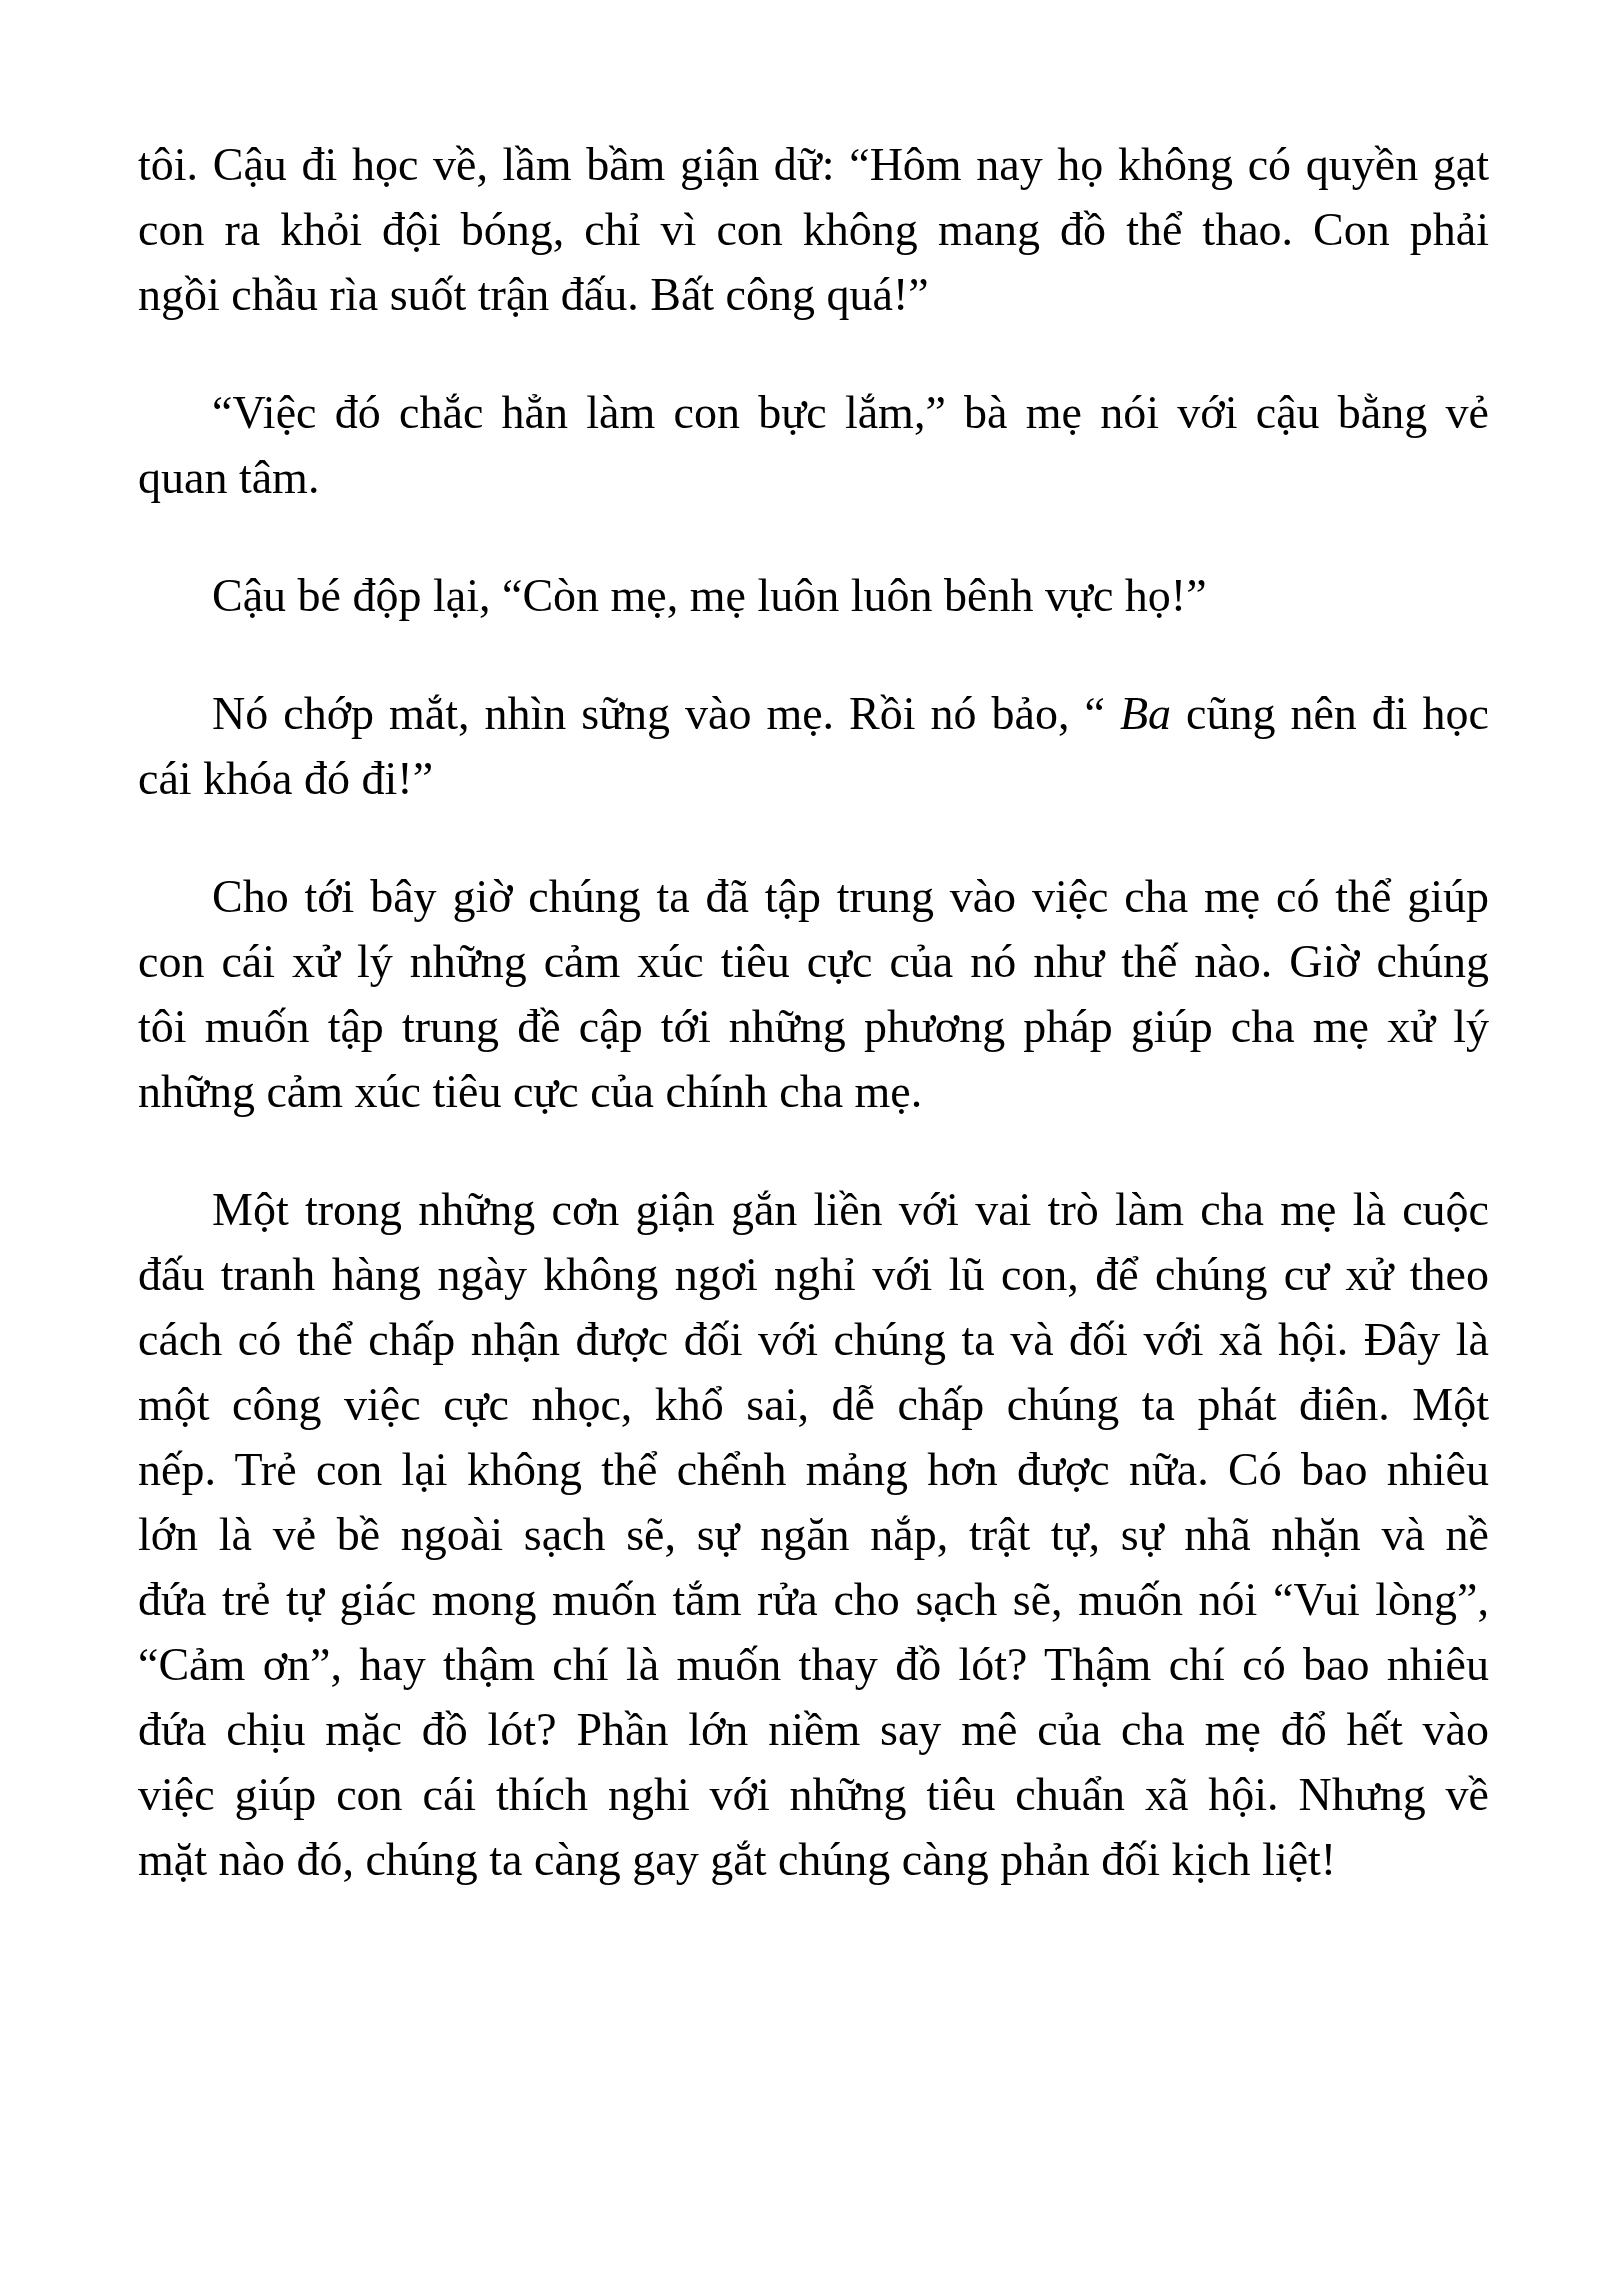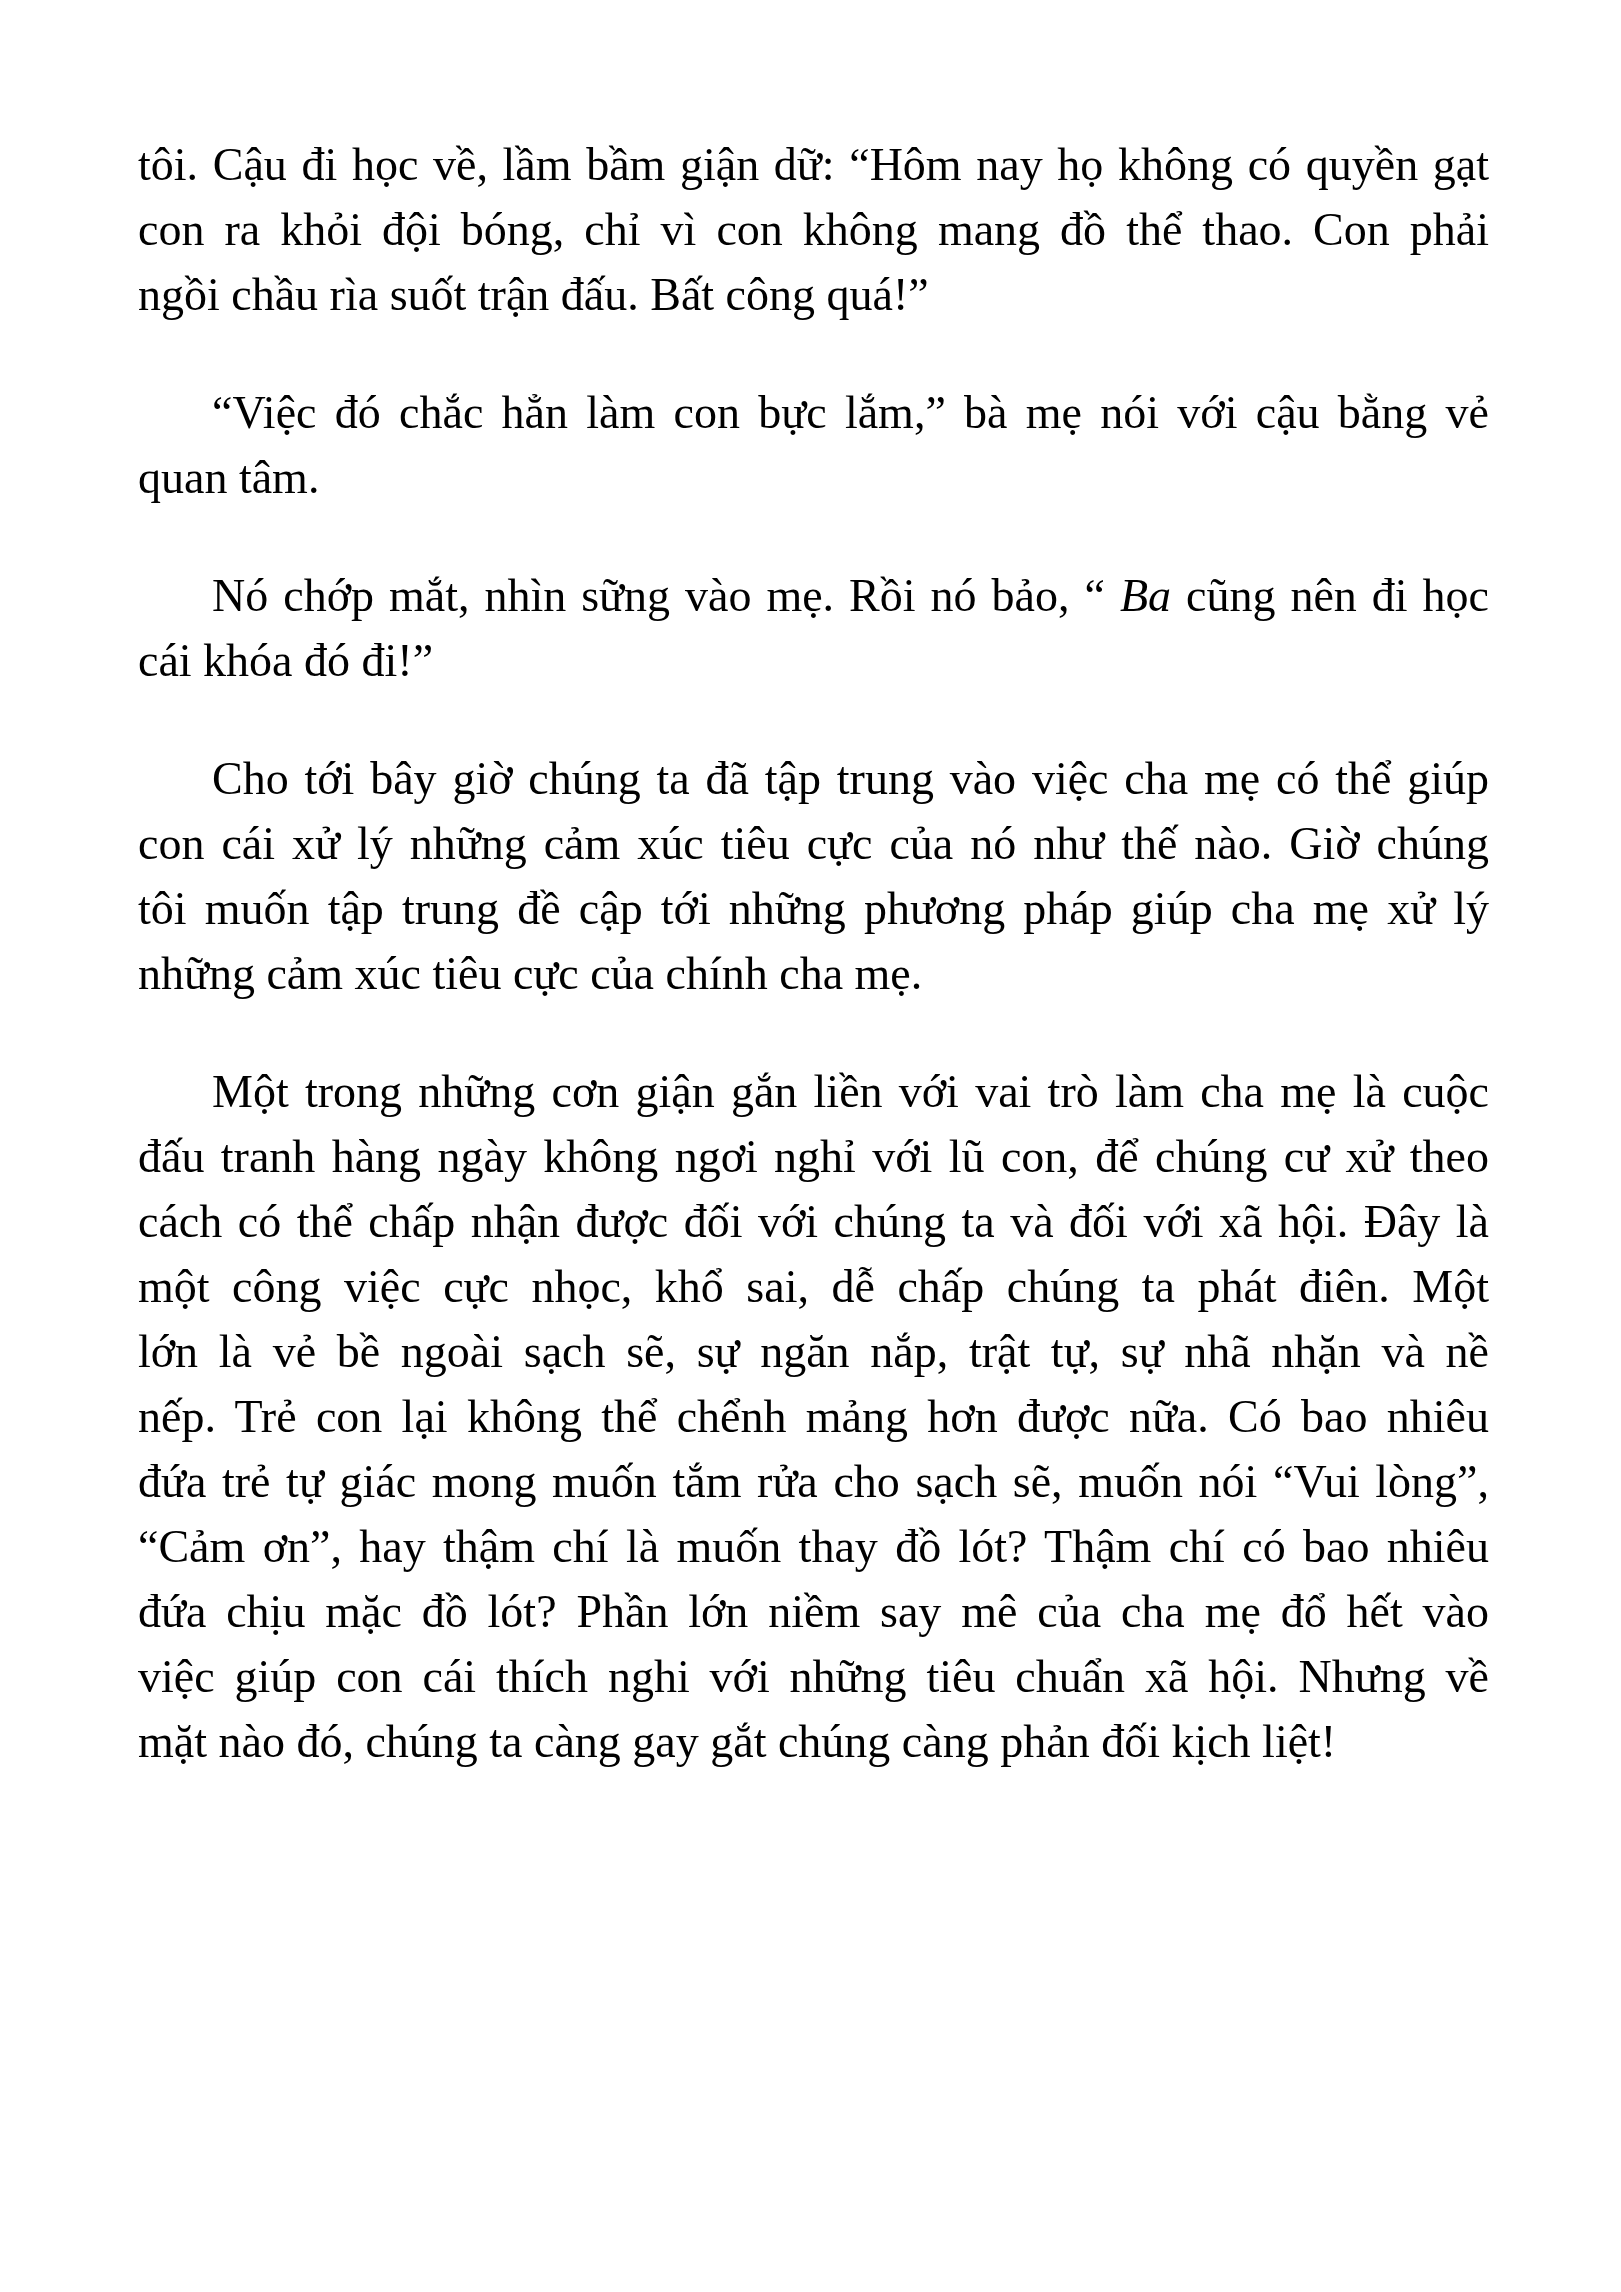--- a/index.html
+++ b/index.html
@@ -61,36 +61,39 @@
       <div class="paragraph">
         <div class="line"><span>tôi. Cậu đi học về, lầm bầm giận dữ: “Hôm nay họ không có quyền gạt</span></div>
         <div class="line"><span>con ra khỏi đội bóng, chỉ vì con không mang đồ thể thao. Con phải</span></div>
         <div class="line final"><span>ngồi chầu rìa suốt trận đấu. Bất công quá!”</span></div>
       </div>
       <div class="paragraph">
         <div class="line indent"><span>“Việc đó chắc hẳn làm con bực lắm,” bà mẹ nói với cậu bằng vẻ</span></div>
         <div class="line final"><span>quan tâm.</span></div>
       </div>
       <div class="paragraph">
+        <div class="line final indent"><span>Cậu bé độp lại, “Còn mẹ, mẹ luôn luôn bênh vực họ!”</span></div>
+      </div>
+      <div class="paragraph">
         <div class="line indent"><span>Nó chớp mắt, nhìn sững vào mẹ. Rồi nó bảo, “ </span><em>Ba</em><span> cũng nên đi học</span></div>
         <div class="line final"><span>cái khóa đó đi!”</span></div>
       </div>
       <div class="paragraph">
         <div class="line indent"><span>Cho tới bây giờ chúng ta đã tập trung vào việc cha mẹ có thể giúp</span></div>
         <div class="line"><span>con cái xử lý những cảm xúc tiêu cực của nó như thế nào. Giờ chúng</span></div>
         <div class="line"><span>tôi muốn tập trung đề cập tới những phương pháp giúp cha mẹ xử lý</span></div>
         <div class="line final"><span>những cảm xúc tiêu cực của chính cha mẹ.</span></div>
       </div>
       <div class="paragraph">
         <div class="line indent"><span>Một trong những cơn giận gắn liền với vai trò làm cha mẹ là cuộc</span></div>
         <div class="line"><span>đấu tranh hàng ngày không ngơi nghỉ với lũ con, để chúng cư xử theo</span></div>
         <div class="line"><span>cách có thể chấp nhận được đối với chúng ta và đối với xã hội. Đây là</span></div>
         <div class="line"><span>một công việc cực nhọc, khổ sai, dễ chấp chúng ta phát điên. Một</span></div>
+        <div class="line"><span>nếp. Trẻ con lại không thể chểnh mảng hơn được nữa. Có bao nhiêu</span></div>
         <div class="line"><span>lớn là vẻ bề ngoài sạch sẽ, sự ngăn nắp, trật tự, sự nhã nhặn và nề</span></div>
-        <div class="line"><span>nếp. Trẻ con lại không thể chểnh mảng hơn được nữa. Có bao nhiêu</span></div>
         <div class="line"><span>đứa trẻ tự giác mong muốn tắm rửa cho sạch sẽ, muốn nói “Vui lòng”,</span></div>
         <div class="line"><span>“Cảm ơn”, hay thậm chí là muốn thay đồ lót? Thậm chí có bao nhiêu</span></div>
         <div class="line"><span>đứa chịu mặc đồ lót? Phần lớn niềm say mê của cha mẹ đổ hết vào</span></div>
         <div class="line"><span>việc giúp con cái thích nghi với những tiêu chuẩn xã hội. Nhưng về</span></div>
         <div class="line final"><span>mặt nào đó, chúng ta càng gay gắt chúng càng phản đối kịch liệt!</span></div>
       </div>
     </div>
 </div>
 
 

